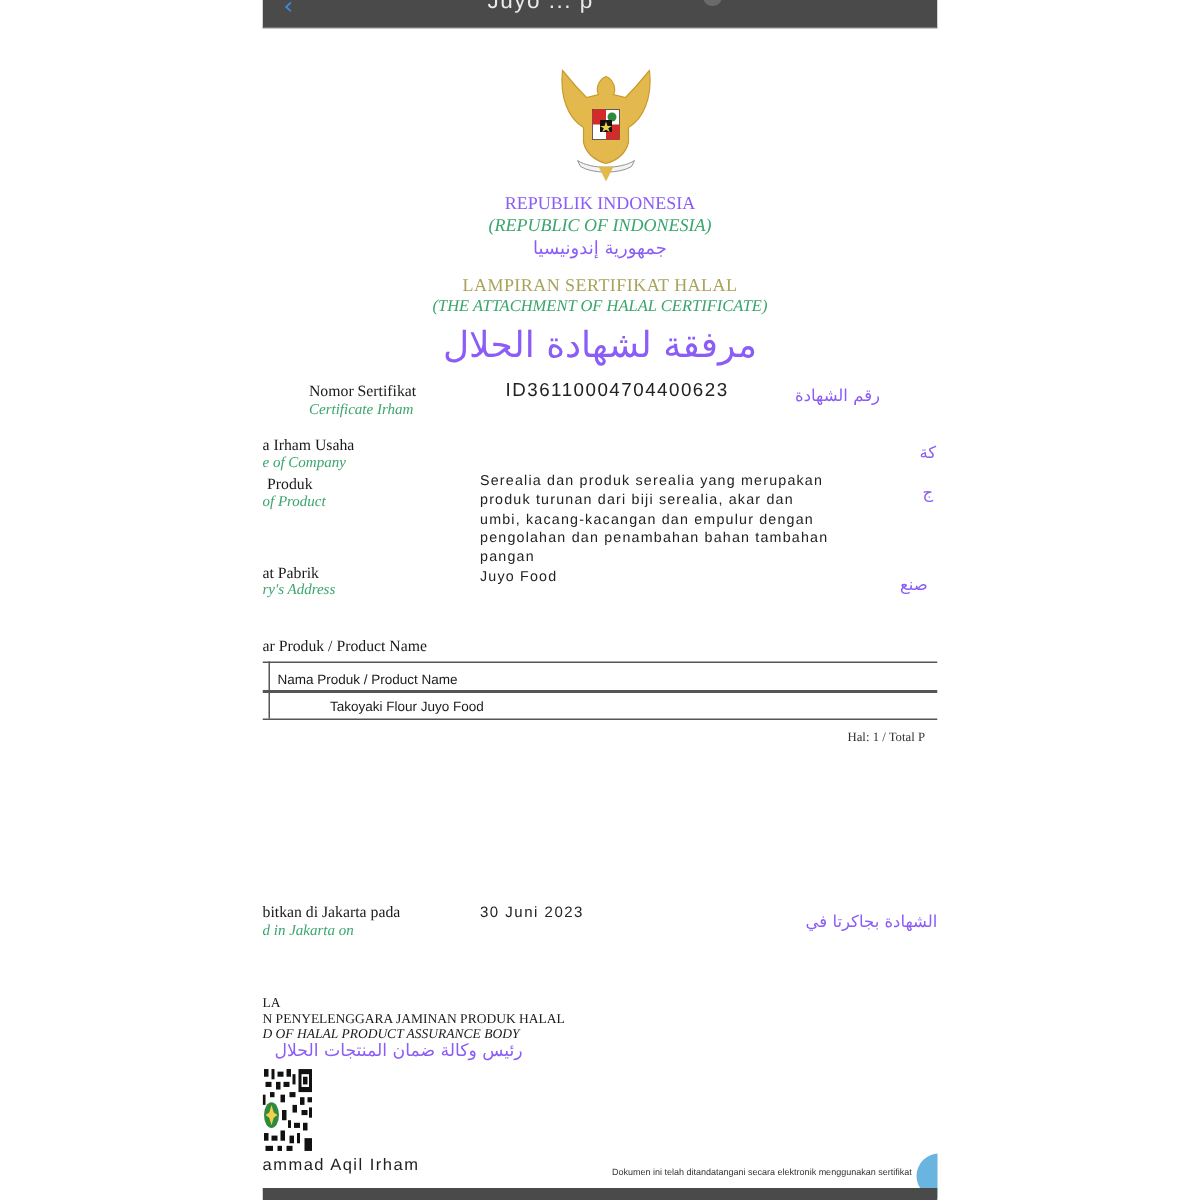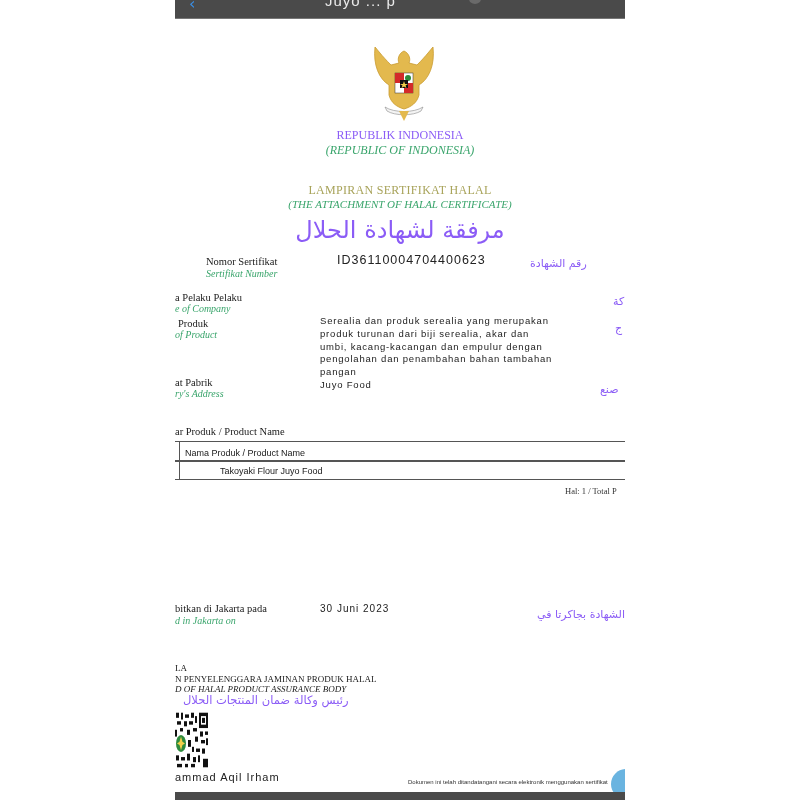--- a/index.html
+++ b/index.html
@@ -83,30 +83,31 @@
       <rect x="35" y="38" width="9" height="10" fill="#d32a2a"></rect>
       <circle cx="39" cy="33" r="3" fill="#2e8b3d"></circle>
       <rect x="31" y="35" width="8" height="8" fill="#111"></rect>
       <polygon points="35,36 36,39 39,39 36.5,40.5 37.5,43 35,41.5 32.5,43 33.5,40.5 31,39 34,39" fill="#f2d04a"></polygon>
       <path d="M16 62 C25 68 45 68 54 62 L52 66 C44 71 26 71 18 66 Z" fill="#f4f4f4" stroke="#888" stroke-width="0.6"></path>
       <path d="M30 66 L35 76 L40 66 Z" fill="#e3b94e"></path>
     </svg>
 
     <div class="abs center t1 black">REPUBLIK INDONESIA</div>
     <div class="abs center t2 green">(REPUBLIC OF INDONESIA)</div>
+    <div class="abs center t3 black arabic">جمهورية إندونيسيا</div>
     <div class="abs center t4 olive">LAMPIRAN SERTIFIKAT HALAL</div>
     <div class="abs center t5 green">(THE ATTACHMENT OF HALAL CERTIFICATE)</div>
     <div class="abs center t6 black arabic">مرفقة لشهادة الحلال</div>
 
     <div class="abs lbl" style="left:31px; top:237px;">Nomor Sertifikat</div>
-    <div class="abs lbl-en green" style="left:31px; top:249px;">Sertifikat Number</div>
+    <div class="abs lbl-en green" style="left:31px; top:249px;">Certificate Irham</div>
     <div class="abs mono" style="left:162px; top:234px; font-size:12.5px;">ID36110004704400623</div>
     <div class="abs arabic black" style="left:355px; top:238px; font-size:11px;">رقم الشهادة</div>
 
-    <div class="abs lbl" style="left:0px; top:273px;">a Pelaku Pelaku</div>
+    <div class="abs lbl" style="left:0px; top:273px;">a Irham Usaha</div>
     <div class="abs lbl-en green" style="left:0px; top:284px;">e of Company</div>
     <div class="abs arabic black" style="left:438px; top:276px; font-size:11px;">كة</div>
 
     <div class="abs lbl" style="left:3px; top:299px;">Produk</div>
     <div class="abs lbl-en green" style="left:0px; top:310px;">of Product</div>
     <div class="abs arabic black" style="left:440px; top:303px; font-size:11px;">ج</div>
     <div class="abs desc">Serealia dan produk serealia yang merupakan
 produk turunan dari biji serealia, akar dan
 umbi, kacang-kacangan dan empulur dengan
 pengolahan dan penambahan bahan tambahan

